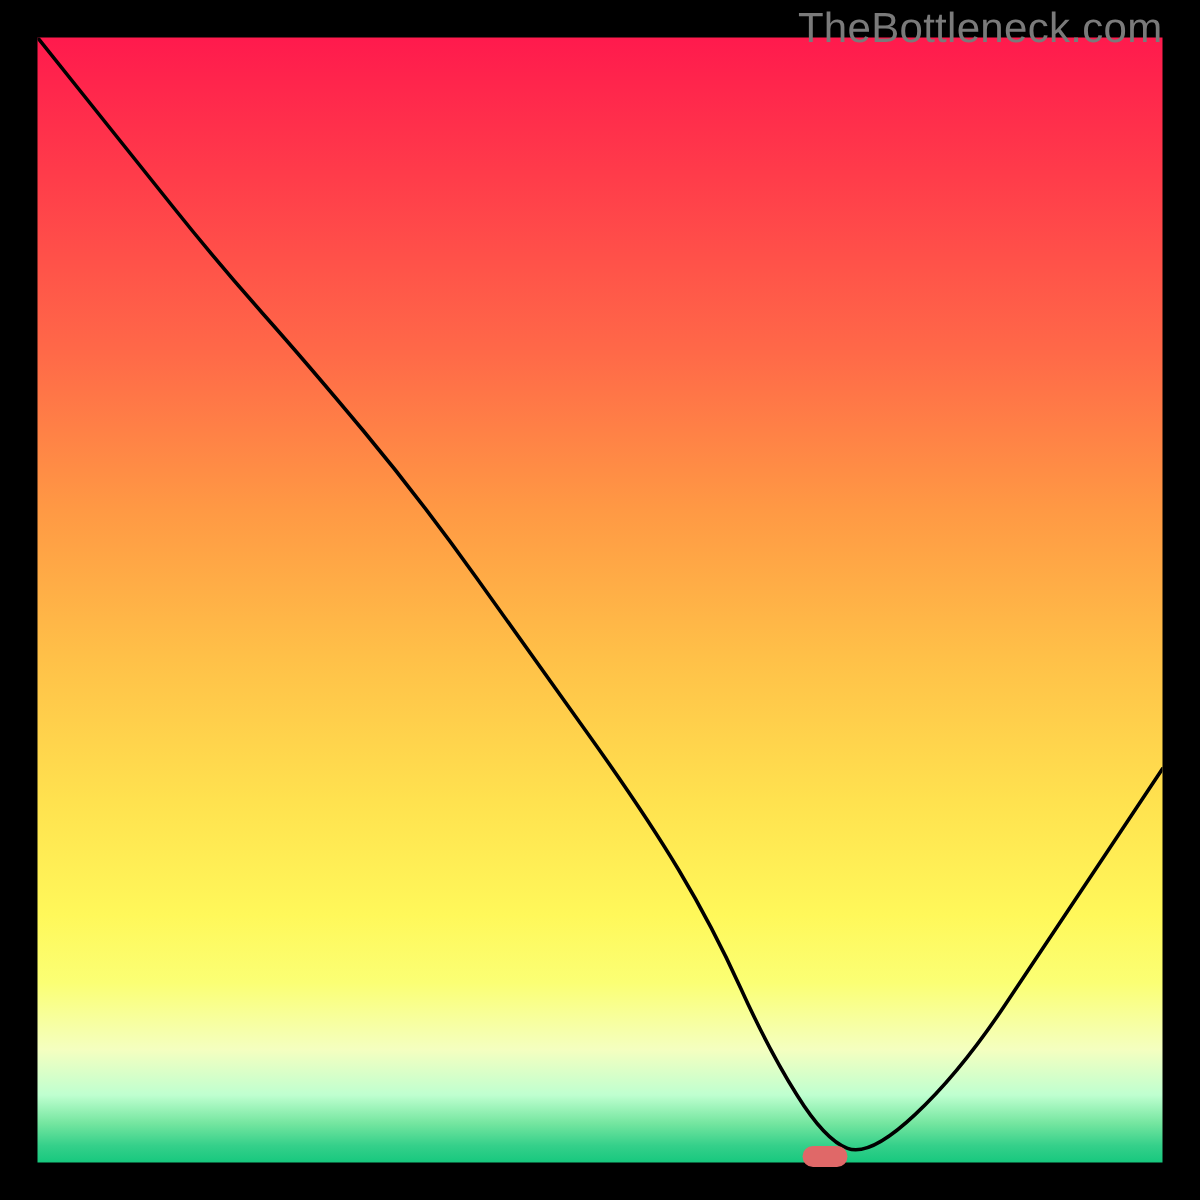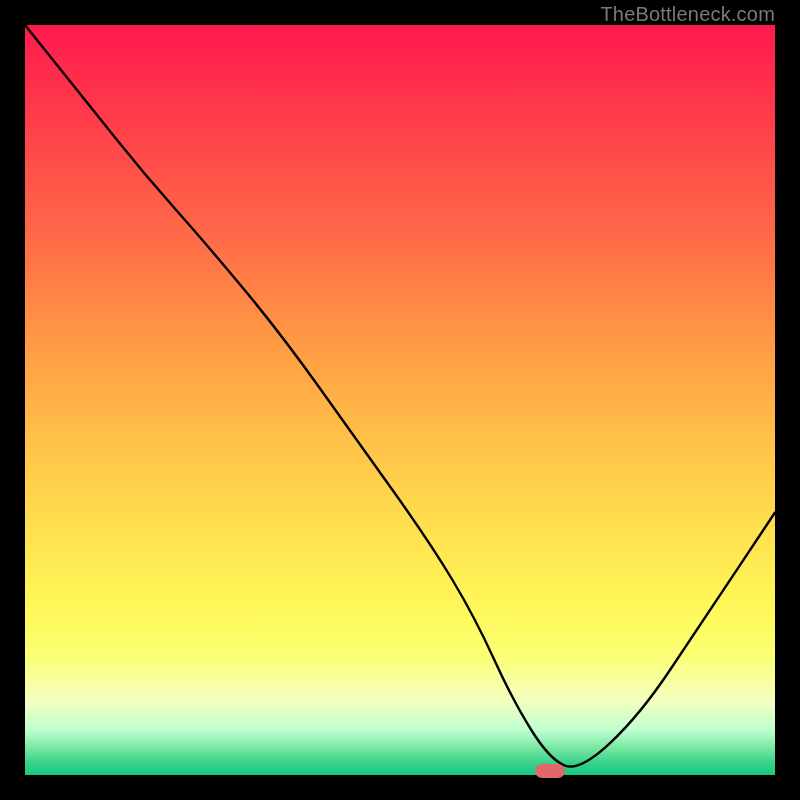--- a/index.html
+++ b/index.html
@@ -37,21 +37,21 @@
       #75e6a0 96.5%,
       #35d08a 98.5%,
       #17c87e 100%
     );
   }
   .watermark {
     position: absolute;
     top: -22px;
     right: 0;
     font-family: Arial, Helvetica, sans-serif;
-    font-size: 20px;
+    font-size: 28px;
     color: #7a7a7a;
     letter-spacing: 0.2px;
     user-select: none;
   }
   svg.curve {
     position: absolute;
     left: 0;
     top: 0;
     width: 750px;
     height: 750px;

